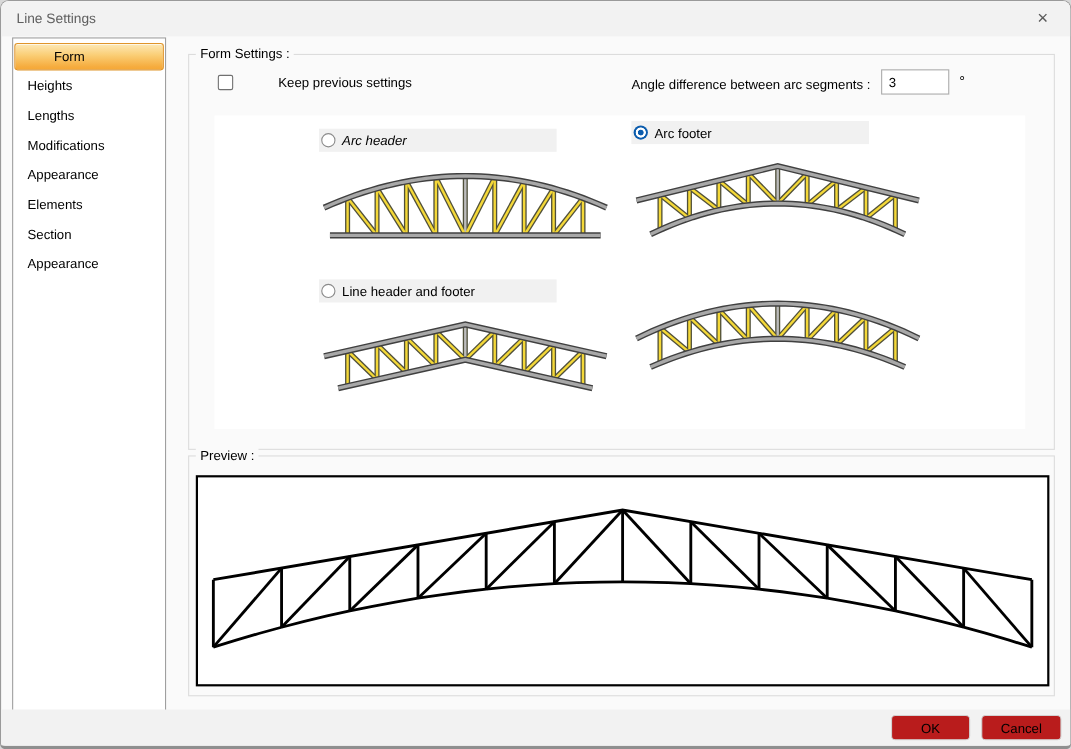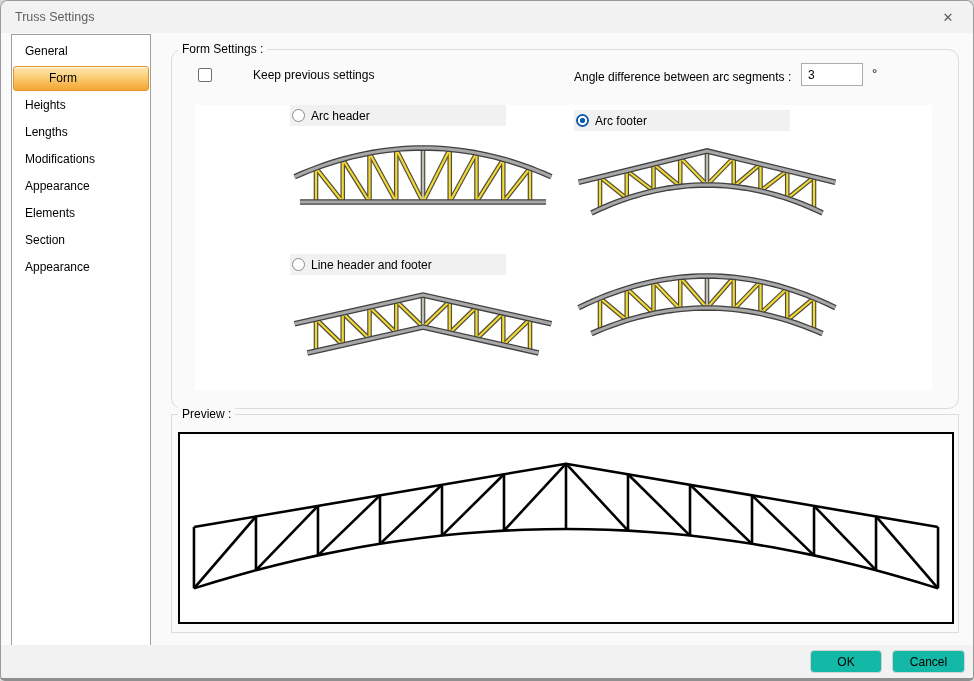--- a/index.html
+++ b/index.html
@@ -18,21 +18,21 @@
   .side-item.selected{
     margin:1px 1px;height:25px;line-height:23px;
     border:1px solid #e0952b;border-radius:3px;color:#4a3push00;
     background:linear-gradient(#fde9b6,#facd74 45%,#f6ac3e 90%,#f5a937);
     box-shadow:inset 0 1px 0 rgba(255,255,255,.65);
     padding-left:35px;
   }
   .main{position:absolute;left:170px;top:33px;width:788px;height:615px;}
   .groupbox{position:absolute;border:1px solid #dcdcdc;}
   .group-label{position:absolute;top:-8px;left:6px;background:#fafafa;padding:0 4px;color:#000;}
-  #gb-form{left:0;top:15px;width:788px;height:360px;border-radius:11px;}
+  #gb-form{left:0;top:15px;width:788px;height:360px;}
   #gb-preview{left:0;top:380px;width:788px;height:219px;}
   .check-row{position:absolute;left:26px;top:18px;display:flex;align-items:flex-start;cursor:pointer;gap:36px;}
   .checkbox{width:14px;height:14px;background:#fff;border:1px solid #707070;border-radius:2px;margin-right:5px;}
   .angle-label{position:absolute;left:402px;top:20px;}
   .angle-input{position:absolute;left:629px;top:13px;width:62px;height:23px;border:1px solid #ababab;background:#fff;font-family:inherit;font-size:12px;padding:0 6px;}
   .angle-unit{position:absolute;left:700px;top:16px;font-size:13px;}
   .options-panel{position:absolute;left:23px;top:55px;width:737px;height:285px;background:#ffffff;}
   .opt-cell{position:absolute;width:270px;}
   .radio-row{display:flex;align-items:center;height:21px;width:216px;background:#f1f1f1;padding-left:2px;cursor:pointer;}
   .radio{width:13px;height:13px;border-radius:50%;background:#fff;border:1px solid #8b8b8b;margin-right:6px;flex:none;}
@@ -40,38 +40,37 @@
   .truss-thumb{display:block;margin-top:8px;}
   .thumb .web-o{stroke:#50503a;stroke-width:4.6;fill:none;}
   .thumb .web-i{stroke:#f4d838;stroke-width:2.2;fill:none;}
   .thumb .web-i.gray{stroke:#bcbcbc;}
   .thumb .chord-o{stroke:#404040;stroke-width:5.6;fill:none;}
   .thumb .chord-i{stroke:#a8a8a8;stroke-width:3;fill:none;}
   .preview-box{position:absolute;left:6px;top:17px;width:776px;height:192px;background:#ffffff;border:2px solid #000;}
   .preview-box svg{display:block;width:100%;height:100%;}
   .preview-box .pl{stroke:#000;stroke-width:2.6;fill:none;}
   .footerbar{position:absolute;left:0;right:0;bottom:0;height:33px;background:#f2f2f2;}
-  .btn{position:absolute;top:5px;height:23px;background:#14b8a6;border:1px solid #d2d2d2;border-radius:4px;font-family:inherit;font-size:12px;color:#000;cursor:pointer;}
+  .btn{position:absolute;top:5px;height:23px;background:#b91c1c;border:1px solid #d2d2d2;border-radius:4px;font-family:inherit;font-size:12px;color:#000;cursor:pointer;}
   .btn-ok{right:91px;width:72px;}
   .btn-cancel{right:8px;width:73px;}
 </style>
 </head>
 <body>
 
 <div class="window">
 
   <div class="titlebar">
-    <span class="title">Truss Settings</span>
+    <span class="title">Line Settings</span>
     <div class="close-btn">
       <span>✕</span>
     </div>
   </div>
 
   <div class="sidebar">
-      <div class="side-item">General</div>
       <div class="side-item selected">Form</div>
       <div class="side-item">Heights</div>
       <div class="side-item">Lengths</div>
       <div class="side-item">Modifications</div>
       <div class="side-item">Appearance</div>
       <div class="side-item">Elements</div>
       <div class="side-item">Section</div>
       <div class="side-item">Appearance</div>
     </div>
 
@@ -83,21 +82,21 @@
       <div class="check-row">
         <span class="checkbox"></span>
         <span>Keep previous settings</span>
       </div>
 
       <span class="angle-label">Angle difference between arc segments :</span>
       <input class="angle-input" type="text" value="3" style="">
       <span class="angle-unit">°</span>
 
       <div class="options-panel">
-          <div class="opt-cell" style="left: 95px; top: 0;">
+          <div class="opt-cell" style="left: 95px; top: 12px; font-style: italic;">
             <div class="radio-row">
               <span class="radio"></span>
               <span>Arc header</span>
             </div>
             <svg class="truss-thumb thumb" width="266" height="80" viewBox="0 0 266 80">
               <line x1="26" y1="34" x2="26" y2="68" class="web-o"></line>
               <line x1="52.75" y1="25.25" x2="52.75" y2="68" class="web-o"></line>
               <line x1="79.5" y1="19" x2="79.5" y2="68" class="web-o"></line>
               <line x1="106.25" y1="15.25" x2="106.25" y2="68" class="web-o"></line>
               <line x1="133" y1="14" x2="133" y2="68" class="web-o"></line>

